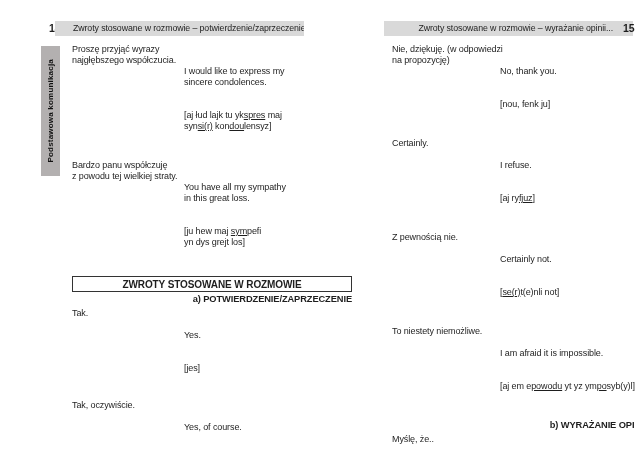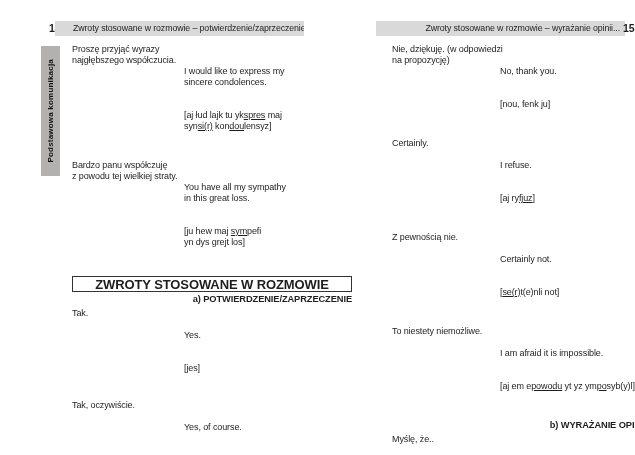--- a/index.html
+++ b/index.html
@@ -6,42 +6,42 @@
   #canvas{
     position:relative;width:635px;height:455px;background:#fff;
     font-family:"Liberation Sans","DejaVu Sans",sans-serif;
     color:#1e1e1e;font-size:9px;line-height:11px;letter-spacing:-0.1px;
     overflow:hidden;
     margin-left:40px;
   }
   .titlebar{position:absolute;top:21px;height:15px;background:#d9d9d9;
     font-size:8.8px;line-height:15px;box-sizing:border-box;white-space:nowrap;overflow:hidden;}
   .titlebar.tl{left:15px;width:249px;padding-left:18px;}
-  .titlebar.tr{left:336px;width:249px;text-align:right;padding-right:5px;}
+  .titlebar.tr{left:344px;width:249px;text-align:right;padding-right:20px;}
   .pagenum{position:absolute;top:22px;font-weight:bold;font-size:10.5px;line-height:13px;}
   .pagenum.pl14{left:9px;}
   .pagenum.pr15{left:583px;}
   .tab{position:absolute;top:46px;width:19px;height:130px;background:#b3b0b0;
     display:flex;align-items:center;justify-content:center;
     font-weight:bold;font-size:8px;line-height:9px;letter-spacing:0.2px;color:#111;}
   .tab.left{left:1px;}
   .tab.right{left:615px;}
   .tab span{writing-mode:vertical-rl;white-space:nowrap;}
   .tab.left span{transform:rotate(180deg);}
   .content{position:absolute;top:44px;}
   .content.cl{left:32px;width:280px;}
   .content.cr{left:352px;width:254px;}
   .row{display:flex;margin-bottom:4px;}
   .row.g6{margin-bottom:6px;}
   .pl-cell{flex:0 0 auto;white-space:pre;}
   .content.cl .pl-cell{width:112px;}
   .content.cr .pl-cell{width:108px;}
   .en-cell{white-space:pre;}
   .sectionbox{border:1px solid #333;text-align:center;font-weight:bold;
-    font-size:13px;line-height:11px;padding:2px 0 1px;margin:3px 0 2px;}
+    font-size:10px;line-height:11px;padding:2px 0 1px;margin:3px 0 2px;}
   .subsection{text-align:right;font-weight:bold;font-size:9.3px;margin:2px 0 3px;}
   u{text-decoration:underline;text-underline-offset:1px;text-align:right;}
 </style>
 </head>
 <body>
 
 <div id="canvas">
 
   <div class="pagenum pl14">14</div>
   <div class="titlebar tl">Zwroty stosowane w rozmowie – potwierdzenie/zaprzeczenie</div>

